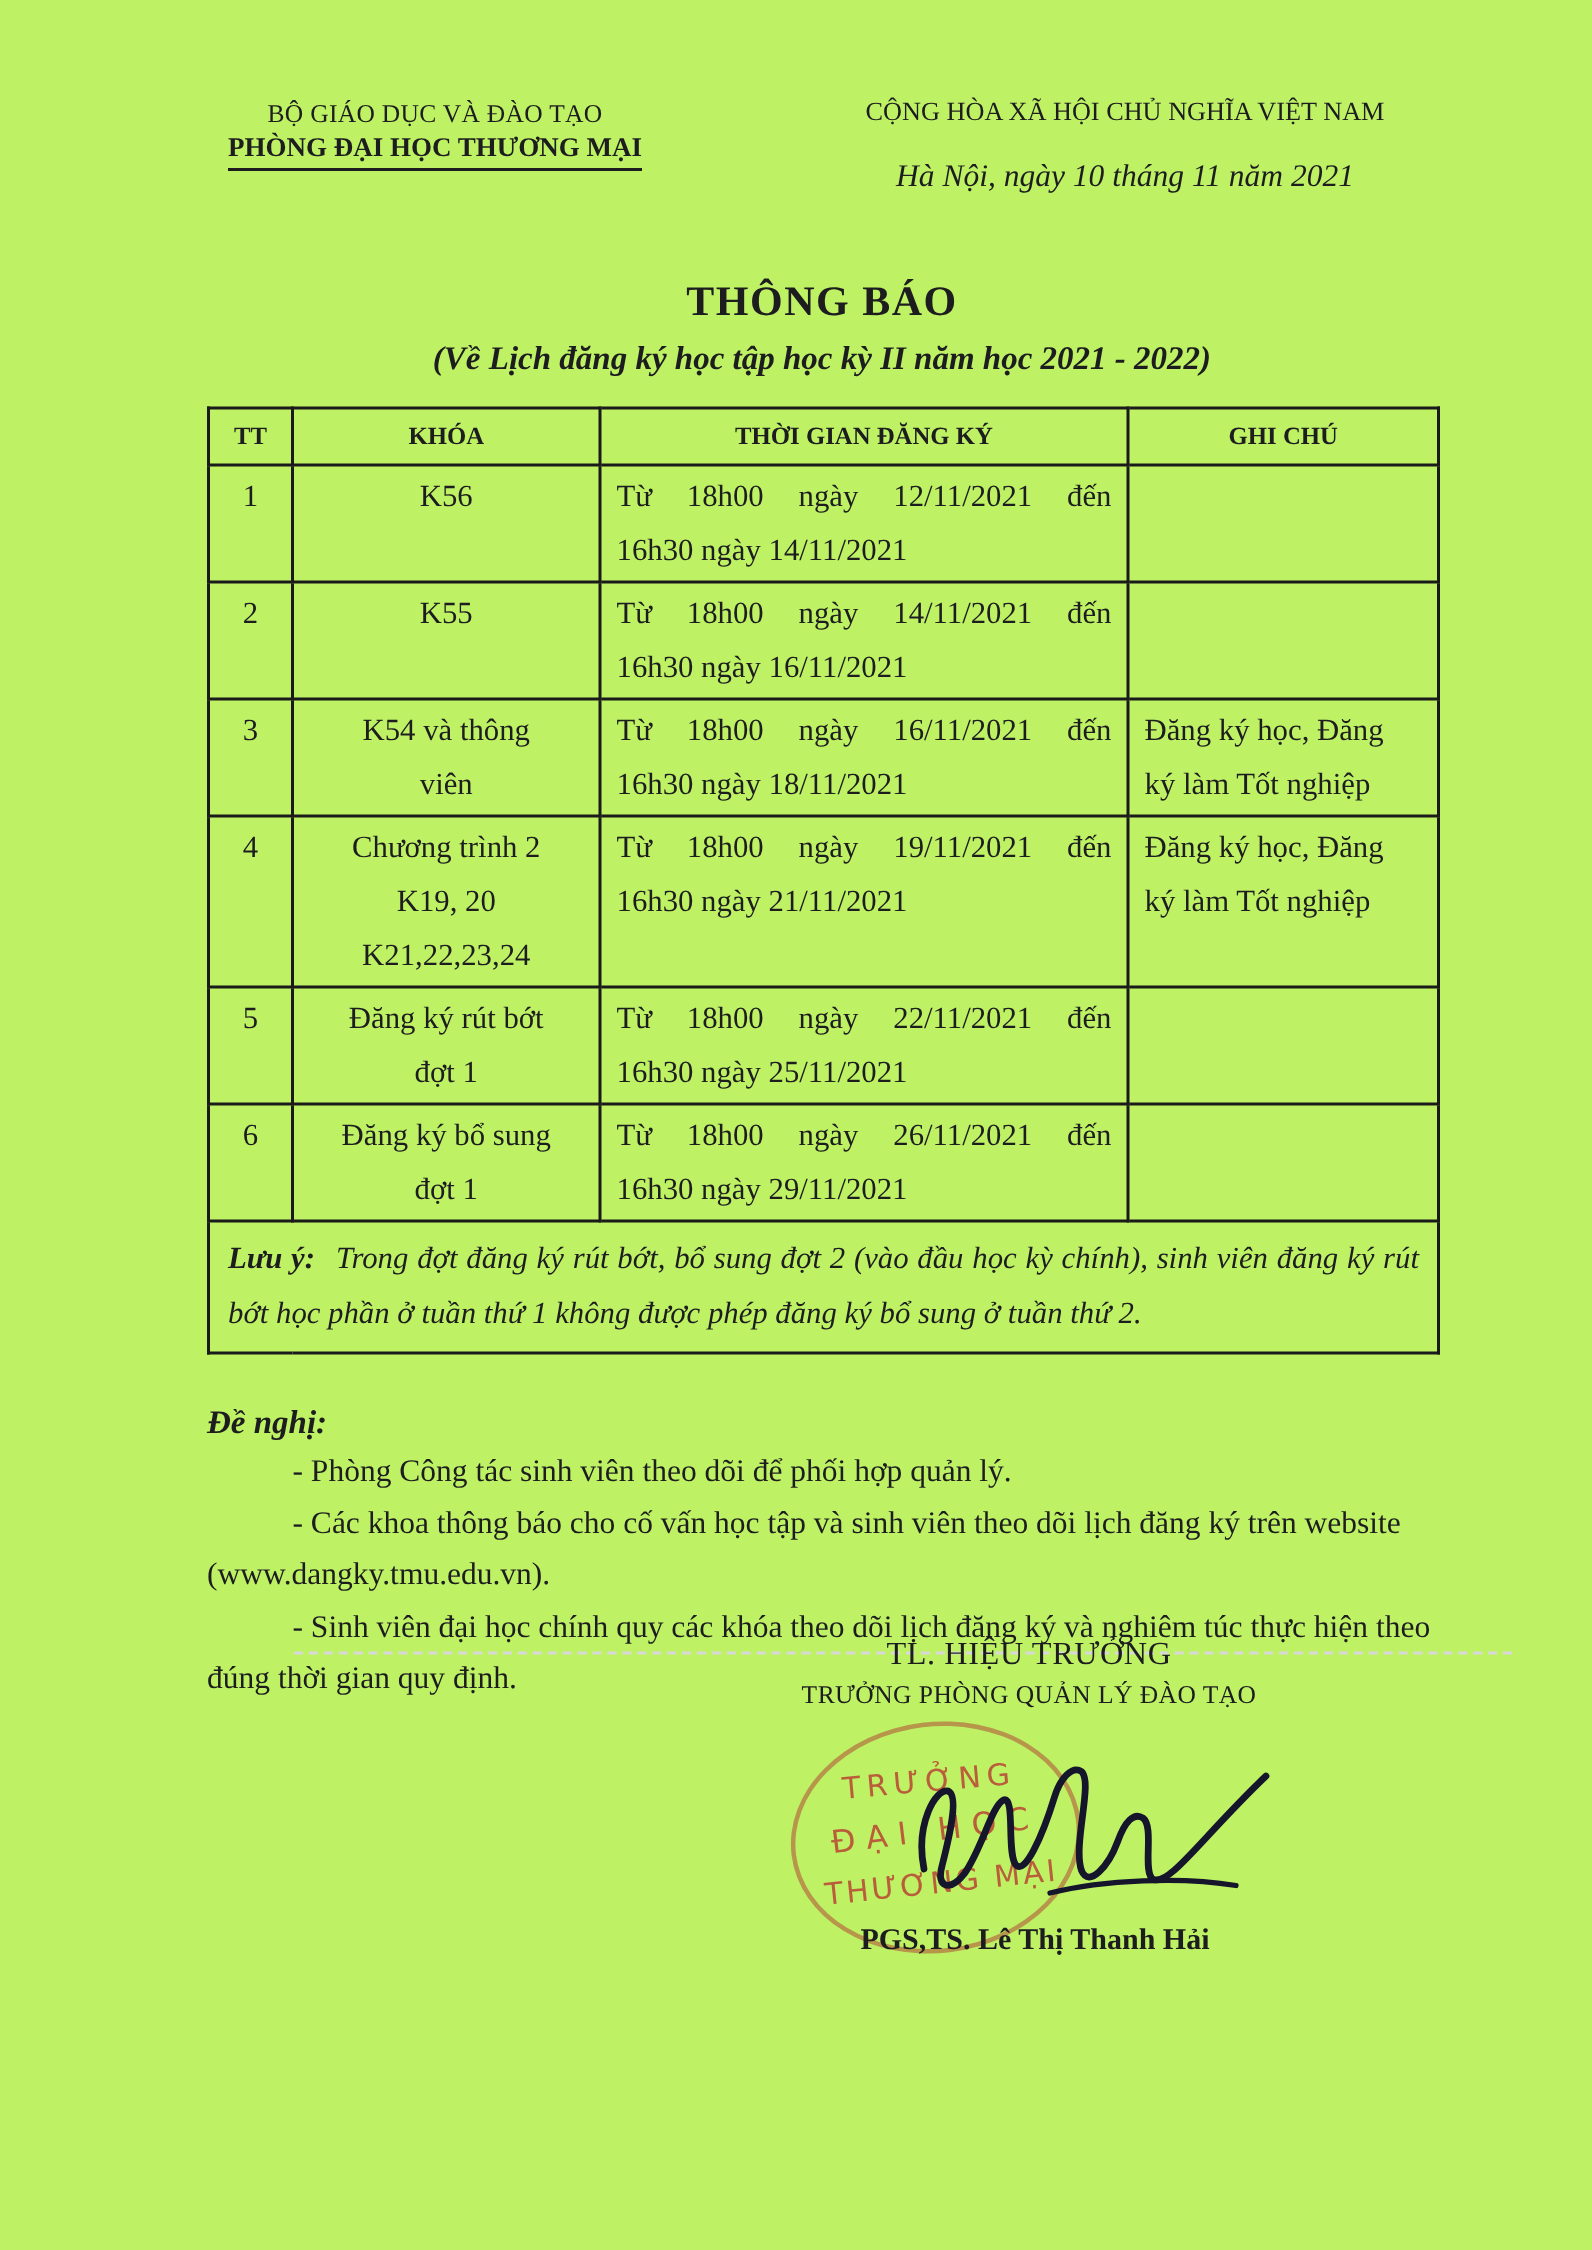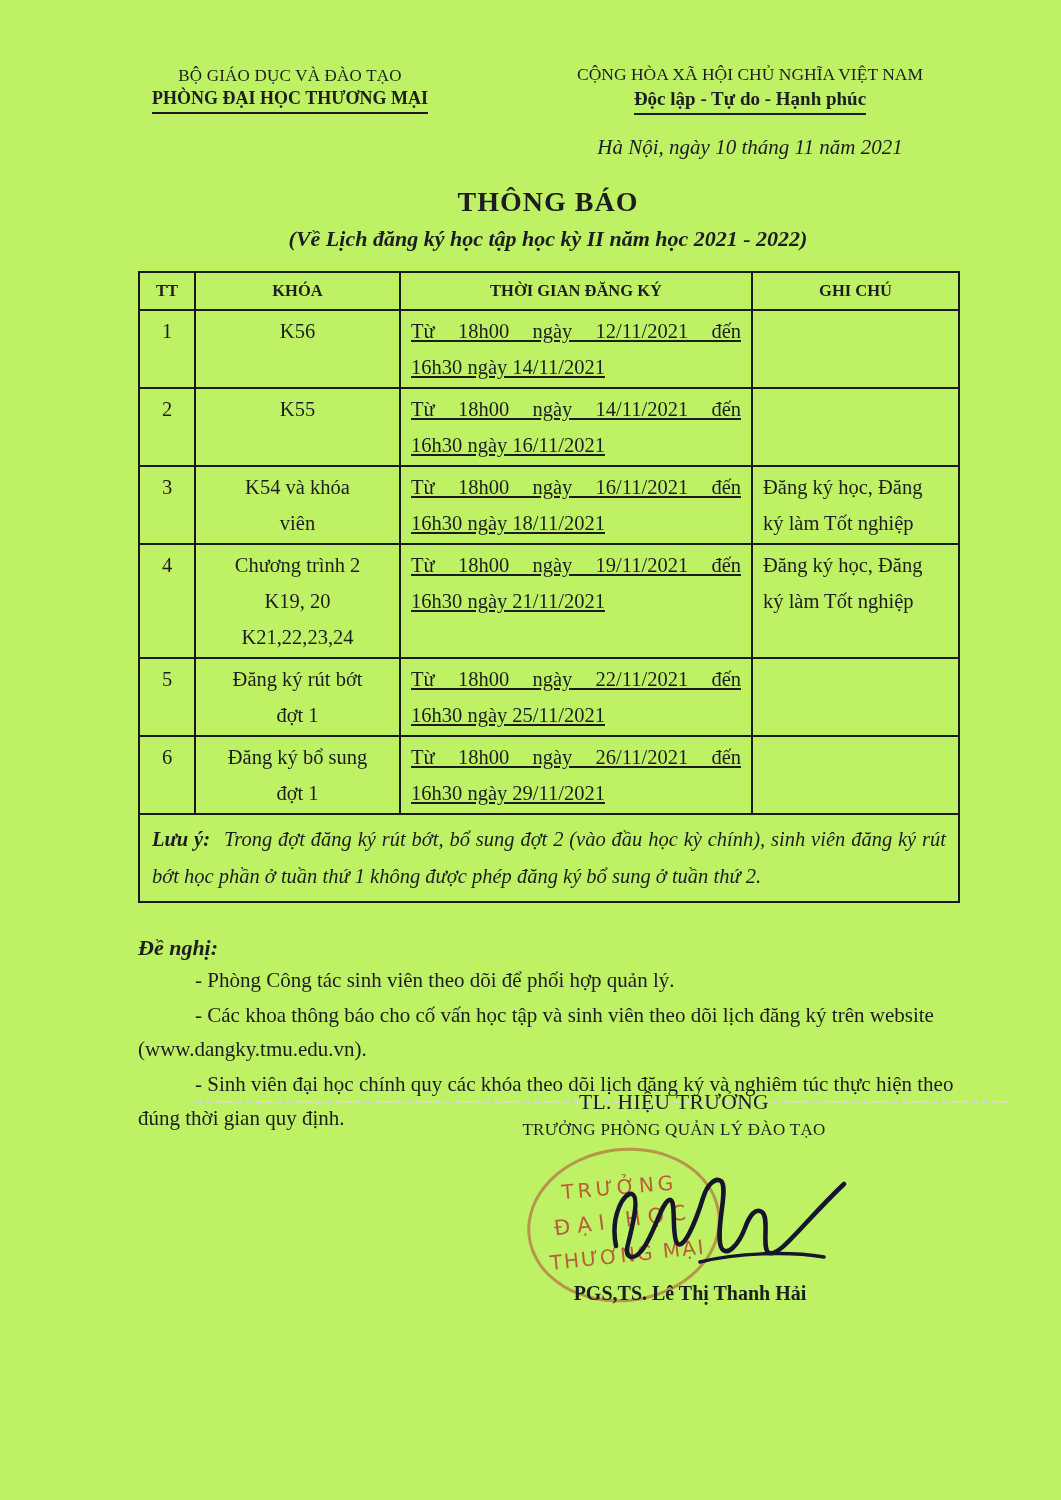--- a/index.html
+++ b/index.html
@@ -26,32 +26,32 @@
   table.sched{
     position:absolute;left:138px;top:271px;width:820px;
     border-collapse:collapse;table-layout:fixed;
   }
   table.sched td,table.sched th{border:2px solid #1a1a1a;vertical-align:top;}
   table.sched th{font-size:16.5px;font-weight:bold;padding:8px 2px;}
   table.sched td{font-size:20.5px;padding:2px 0;}
   .ln{line-height:36px;}
   .c-tt{text-align:center;}
   .c-khoa{text-align:center;}
-  .c-time{padding:2px 10px !important;text-decoration:underline;}
+  .c-time{padding:2px 10px !important;}
   .c-note{padding:2px 10px !important;}
   .jl{text-align:justify;text-align-last:justify;}
   .note-cell{font-style:italic;font-size:20.5px;line-height:37px;padding:6px 12px !important;text-align:justify;}
   .note-cell .lbl{font-weight:bold;margin-right:14px;}
   
   .requests{position:absolute;left:138px;top:933px;width:822px;}
   .requests .heading{font-size:22px;font-weight:bold;font-style:italic;line-height:30px;}
   .requests p{margin:0;font-size:21px;line-height:34.5px;text-indent:57px;}
   
   .scan-dashes{position:absolute;left:196px;top:1101px;width:812px;border-top:2px dashed #d8d8d8;}
-  .sign-block{position:absolute;left:404px;top:1090px;width:540px;text-align:center;}
+  .sign-block{position:absolute;left:416px;top:1090px;width:540px;text-align:center;}
   .sign-block .tl{font-size:21.5px;letter-spacing:.4px;}
   .sign-block .dept{font-size:17px;margin-top:5px;letter-spacing:.3px;}
   .sig-name{position:absolute;left:430px;top:1282px;width:520px;text-align:center;font-size:20px;font-weight:bold;}
   
   .stamp{position:absolute;left:527px;top:1148px;width:188px;height:148px;
     border:3px solid rgba(177,72,54,.55);border-radius:50%;transform:rotate(-7deg);}
   .stamp .sl{position:absolute;left:0;width:100%;text-align:center;
     font-family:"DejaVu Sans","Liberation Sans",sans-serif;color:rgba(186,72,52,.88);}
   .stamp .s1{top:24px;font-size:20px;letter-spacing:4px;transform:rotate(2deg);}
   .stamp .s2{top:57px;font-size:21px;letter-spacing:7px;}
@@ -63,21 +63,20 @@
 
 <div class="page">
 
   <div class="hdr-left">
     <div class="l1">BỘ GIÁO DỤC VÀ ĐÀO TẠO</div>
     <div class="l2"><span>PHÒNG ĐẠI HỌC THƯƠNG MẠI</span></div>
   </div>
 
   <div class="hdr-right">
     <div class="l1">CỘNG HÒA XÃ HỘI CHỦ NGHĨA VIỆT NAM</div>
-    <div class="l2"><span>Độc lập - Tự do - Hạnh phúc</span></div>
     <div class="dateline">Hà Nội, ngày 10 tháng 11 năm 2021</div>
   </div>
 
   <div class="title-wrap">
     <div class="doc-title">THÔNG BÁO</div>
     <div class="doc-subtitle">(Về Lịch đăng ký học tập học kỳ II năm học 2021 - 2022)</div>
   </div>
 
   <table class="sched">
     <colgroup>
@@ -120,21 +119,21 @@
         <div class="ln">16h30 ngày 16/11/2021</div>
       </td>
       <td class="c-note"></td>
     </tr>
 
     <tr>
       <td class="c-tt">
             <div class="ln">3</div>
           </td>
       <td class="c-khoa">
-        <div class="ln">K54 và khóa</div>
+        <div class="ln">K54 và thông</div>
         <div class="ln">viên</div>
       </td>
       <td class="c-time">
         <div class="ln jl">Từ 18h00 ngày 16/11/2021 đến</div>
         <div class="ln">16h30 ngày 18/11/2021</div>
       </td>
       <td class="c-note">
         <div class="ln">Đăng ký học, Đăng</div>
         <div class="ln">ký làm Tốt nghiệp</div>
       </td>

